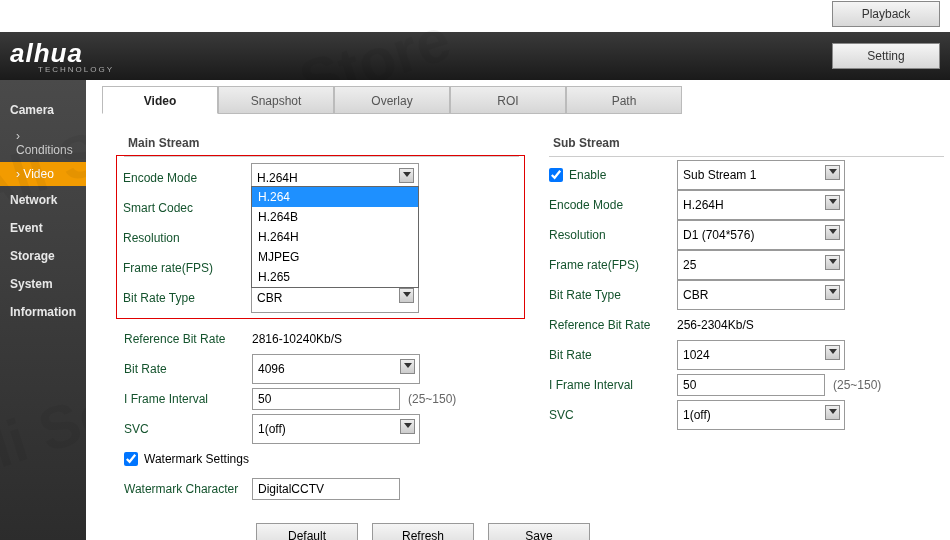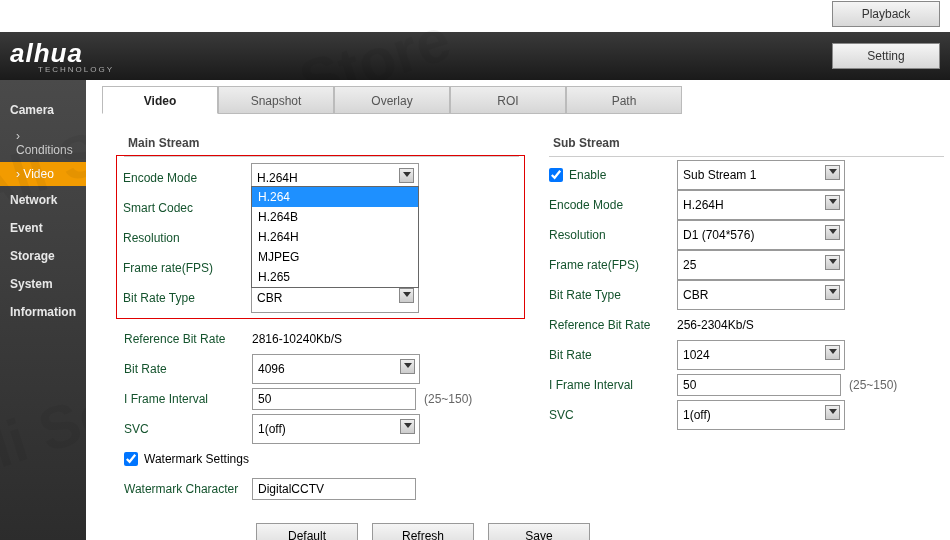--- a/index.html
+++ b/index.html
@@ -21,21 +21,21 @@
 .tab{width:116px;height:28px;line-height:28px;text-align:center;background:linear-gradient(#eee,#d6d6d6);border:1px solid #bbb;cursor:pointer;color:#555;}
 .tab.active{background:#fff;border-bottom:1px solid #fff;font-weight:bold;color:#222;}
 .panel{display:flex;gap:30px;padding:16px 8px 0 38px;}
 .col{width:395px;}
 .section-title{font-weight:bold;color:#444;padding:6px 4px;border-bottom:1px solid #ccc;margin-bottom:4px;}
 .row{display:flex;align-items:center;height:28px;margin-bottom:2px;}
 .lbl{width:128px;color:#14532d;}
 .sel{width:168px;height:30px;border:1px solid #999;background:#fff;display:flex;align-items:center;padding:0 5px;position:relative;cursor:pointer;}
 .sel::after{content:"";position:absolute;right:4px;top:4px;width:13px;height:13px;background:linear-gradient(#eee,#ccc);border:1px solid #888;}
 .sel .arrow{position:absolute;right:7px;top:8px;border-left:4px solid transparent;border-right:4px solid transparent;border-top:5px solid #333;z-index:1;}
-.txt{width:164px;height:22px;border:1px solid #999;padding:0 5px;}
+.txt{width:148px;height:22px;border:1px solid #999;padding:0 5px;}
 .note{color:#666;margin-left:8px;}
 .redbox{border:1px solid #e00000;padding:8px 6px 4px 6px;margin:-6px -6px 6px -8px;position:relative;}
 .dropdown{position:absolute;top:22px;left:-1px;width:168px;background:#fff;border:1px solid #666;z-index:5;}
 .dropdown div{padding:3px 6px;cursor:pointer;}
 .dropdown div.hl{background:#1e90ff;color:#fff;}
 .chk{width:14px;height:14px;margin-right:6px;}
 .footer-btns{display:flex;gap:14px;margin-left:170px;margin-top:18px;}
 .footer-btns button{width:102px;height:26px;background:linear-gradient(#f5f5f5,#dcdcdc);border:1px solid #999;cursor:pointer;}
 .watermark{position:absolute;font-size:60px;color:rgba(0,0,0,0.05);font-weight:bold;transform:rotate(-18deg);pointer-events:none;white-space:nowrap;}
 </style>

